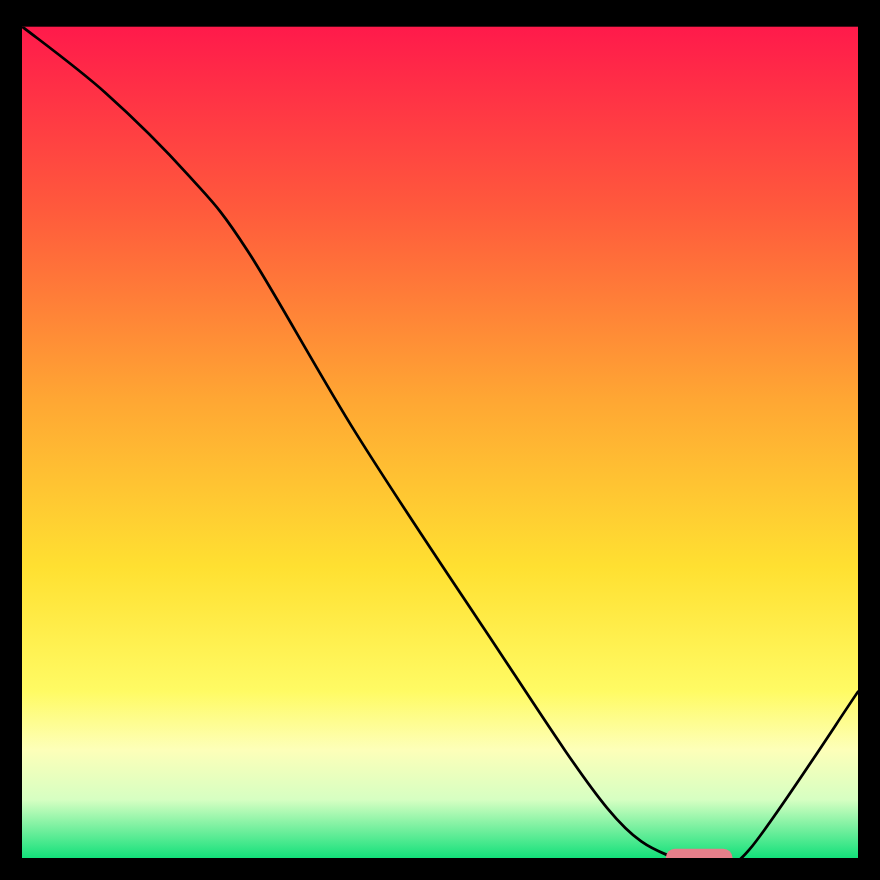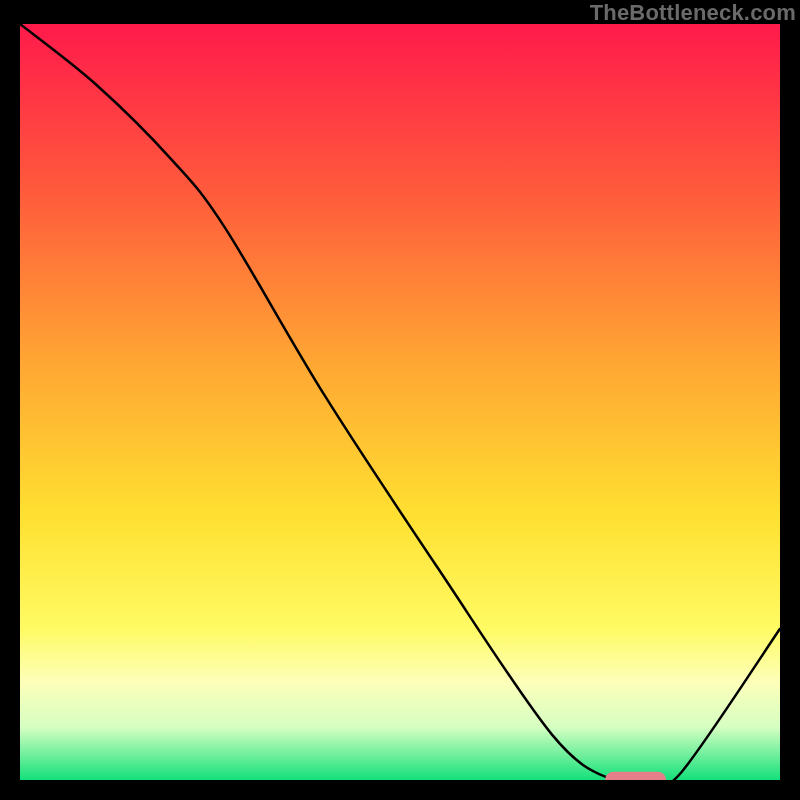--- a/index.html
+++ b/index.html
@@ -34,21 +34,20 @@
     top: 24px;
     width: 760px;
     height: 756px;
     display: block;
   }
 </style>
 </head>
 <body>
 
 <div class="frame">
-  <div class="watermark">TheBottleneck.com</div>
   <svg class="plot" viewBox="0 0 100 100" preserveAspectRatio="none">
     <defs>
       <linearGradient id="bg-grad" x1="0" y1="0" x2="0" y2="1">
           <stop offset="0%" stop-color="#ff1a4b"></stop>
           <stop offset="22%" stop-color="#ff5a3c"></stop>
           <stop offset="45%" stop-color="#ffa733"></stop>
           <stop offset="65%" stop-color="#ffe031"></stop>
           <stop offset="80%" stop-color="#fffb64"></stop>
           <stop offset="87%" stop-color="#fdffb9"></stop>
           <stop offset="93%" stop-color="#d6ffc2"></stop>

